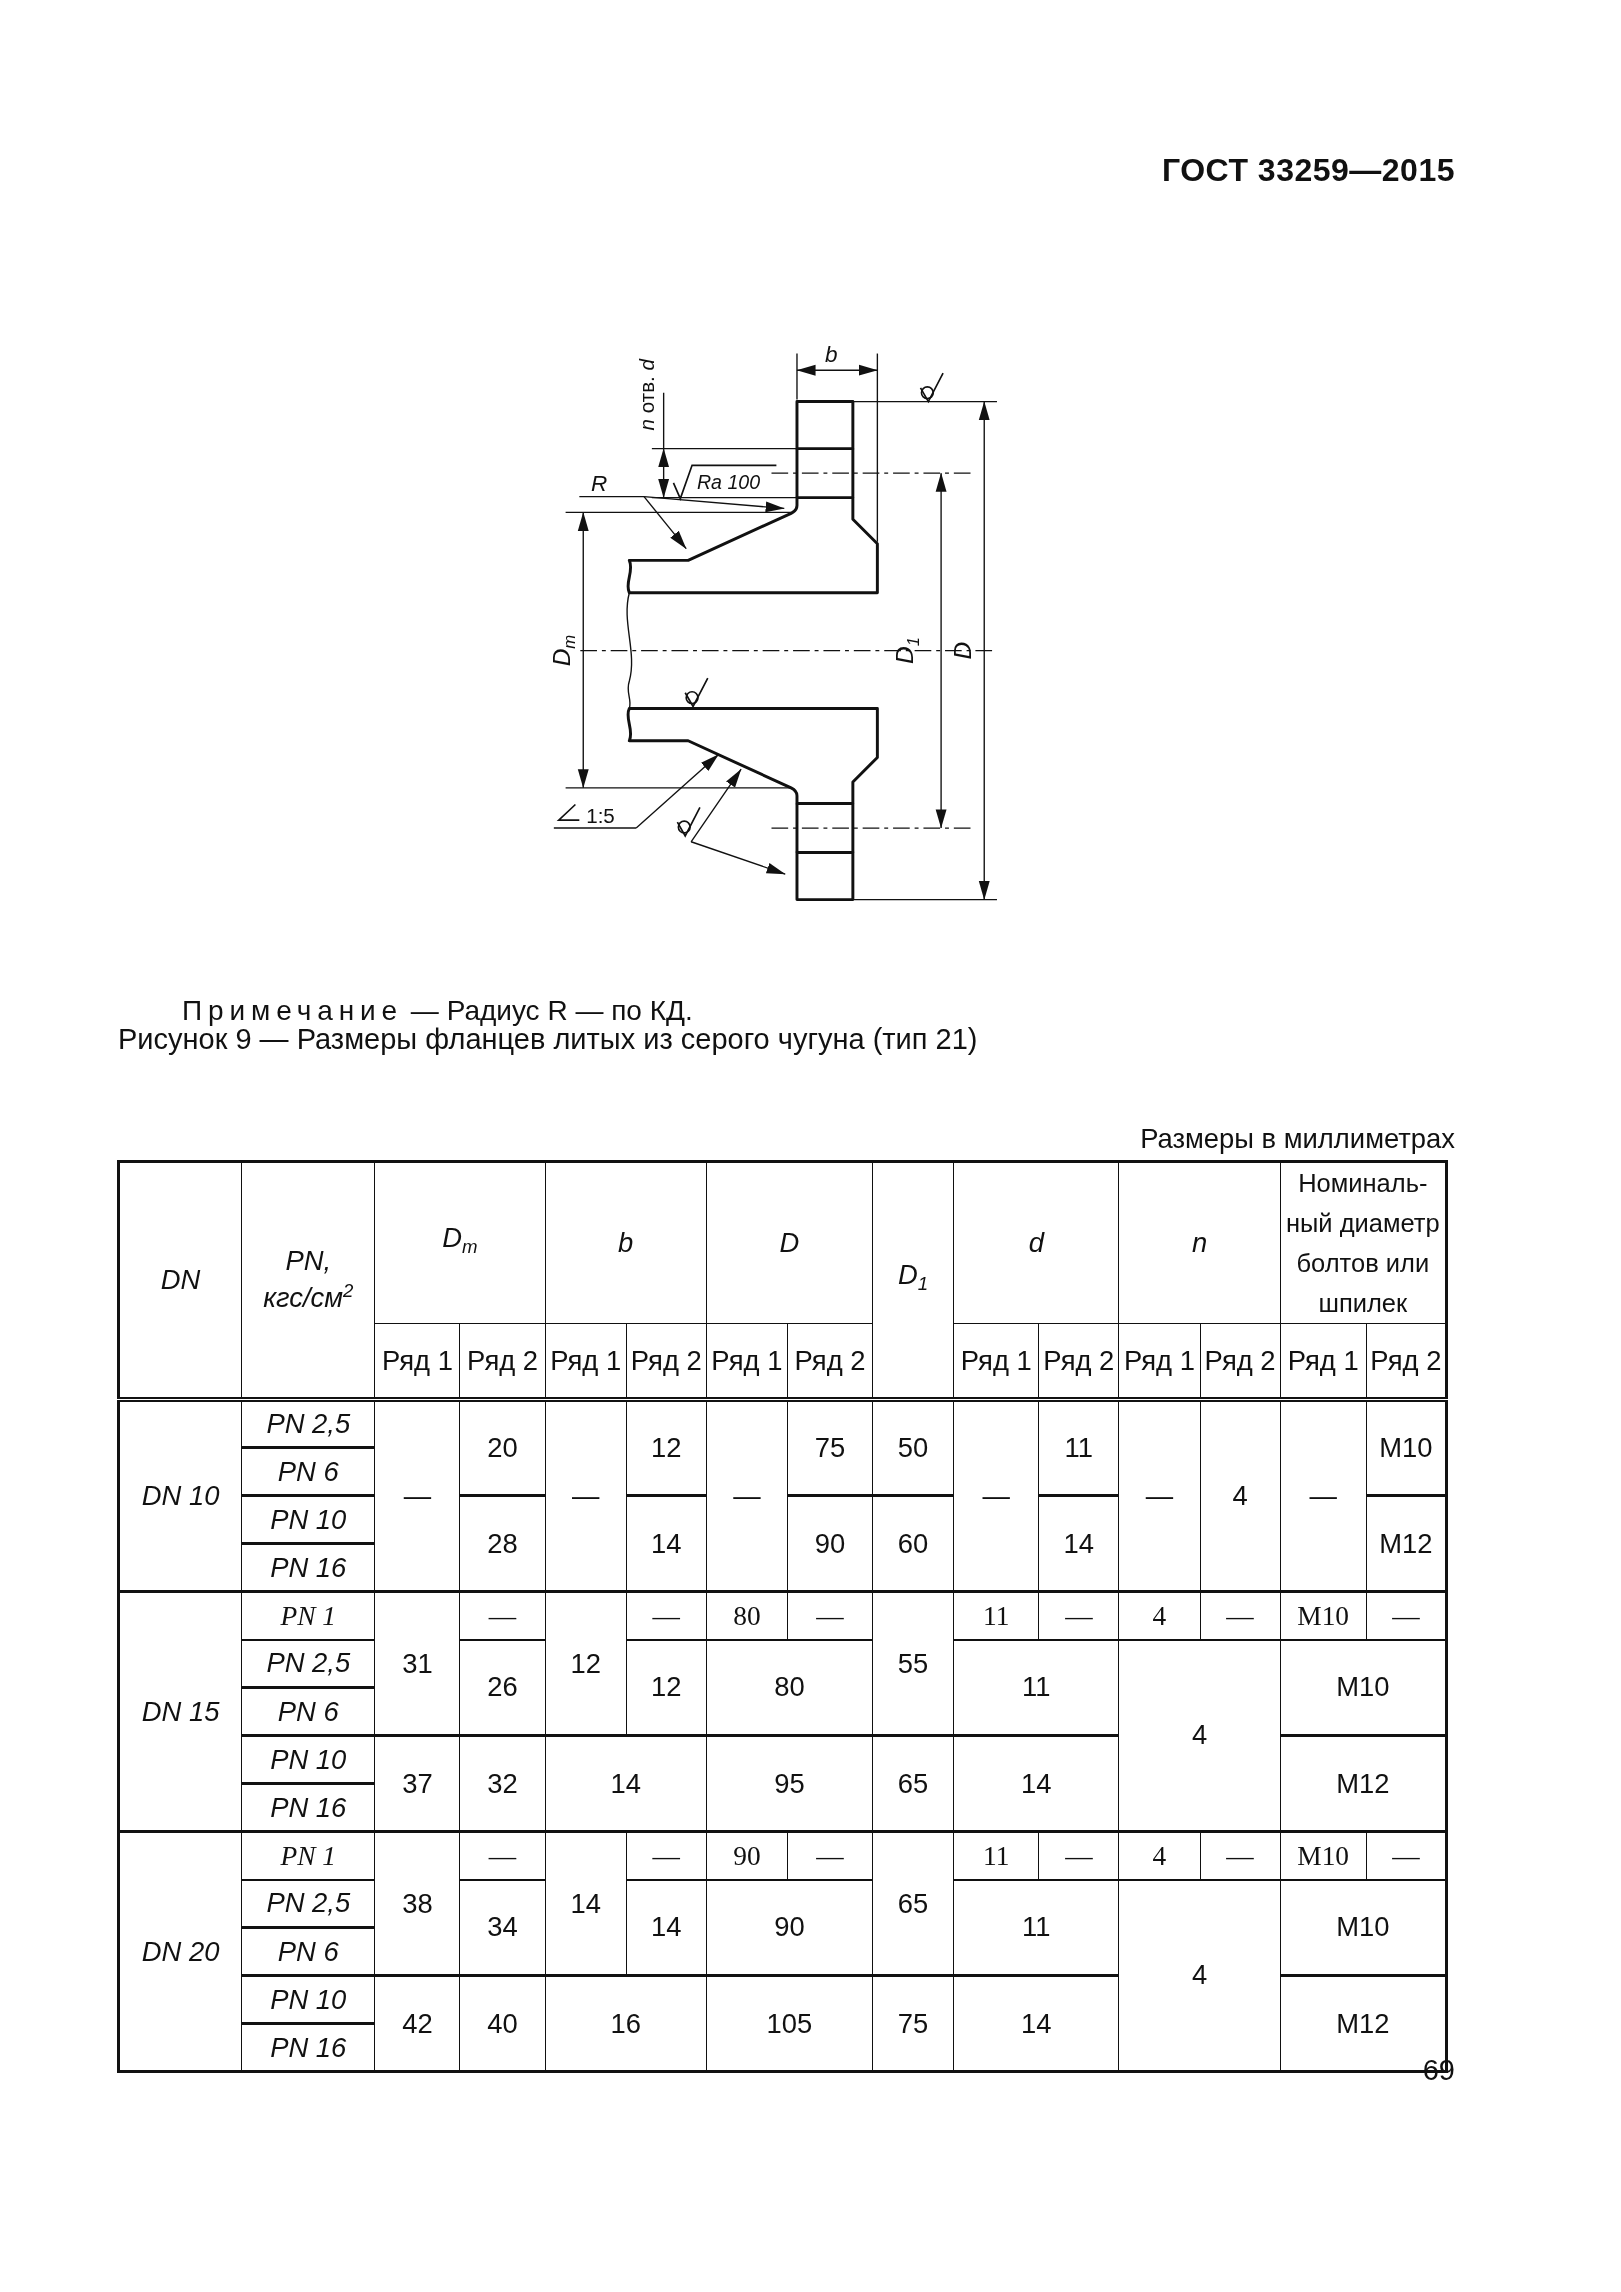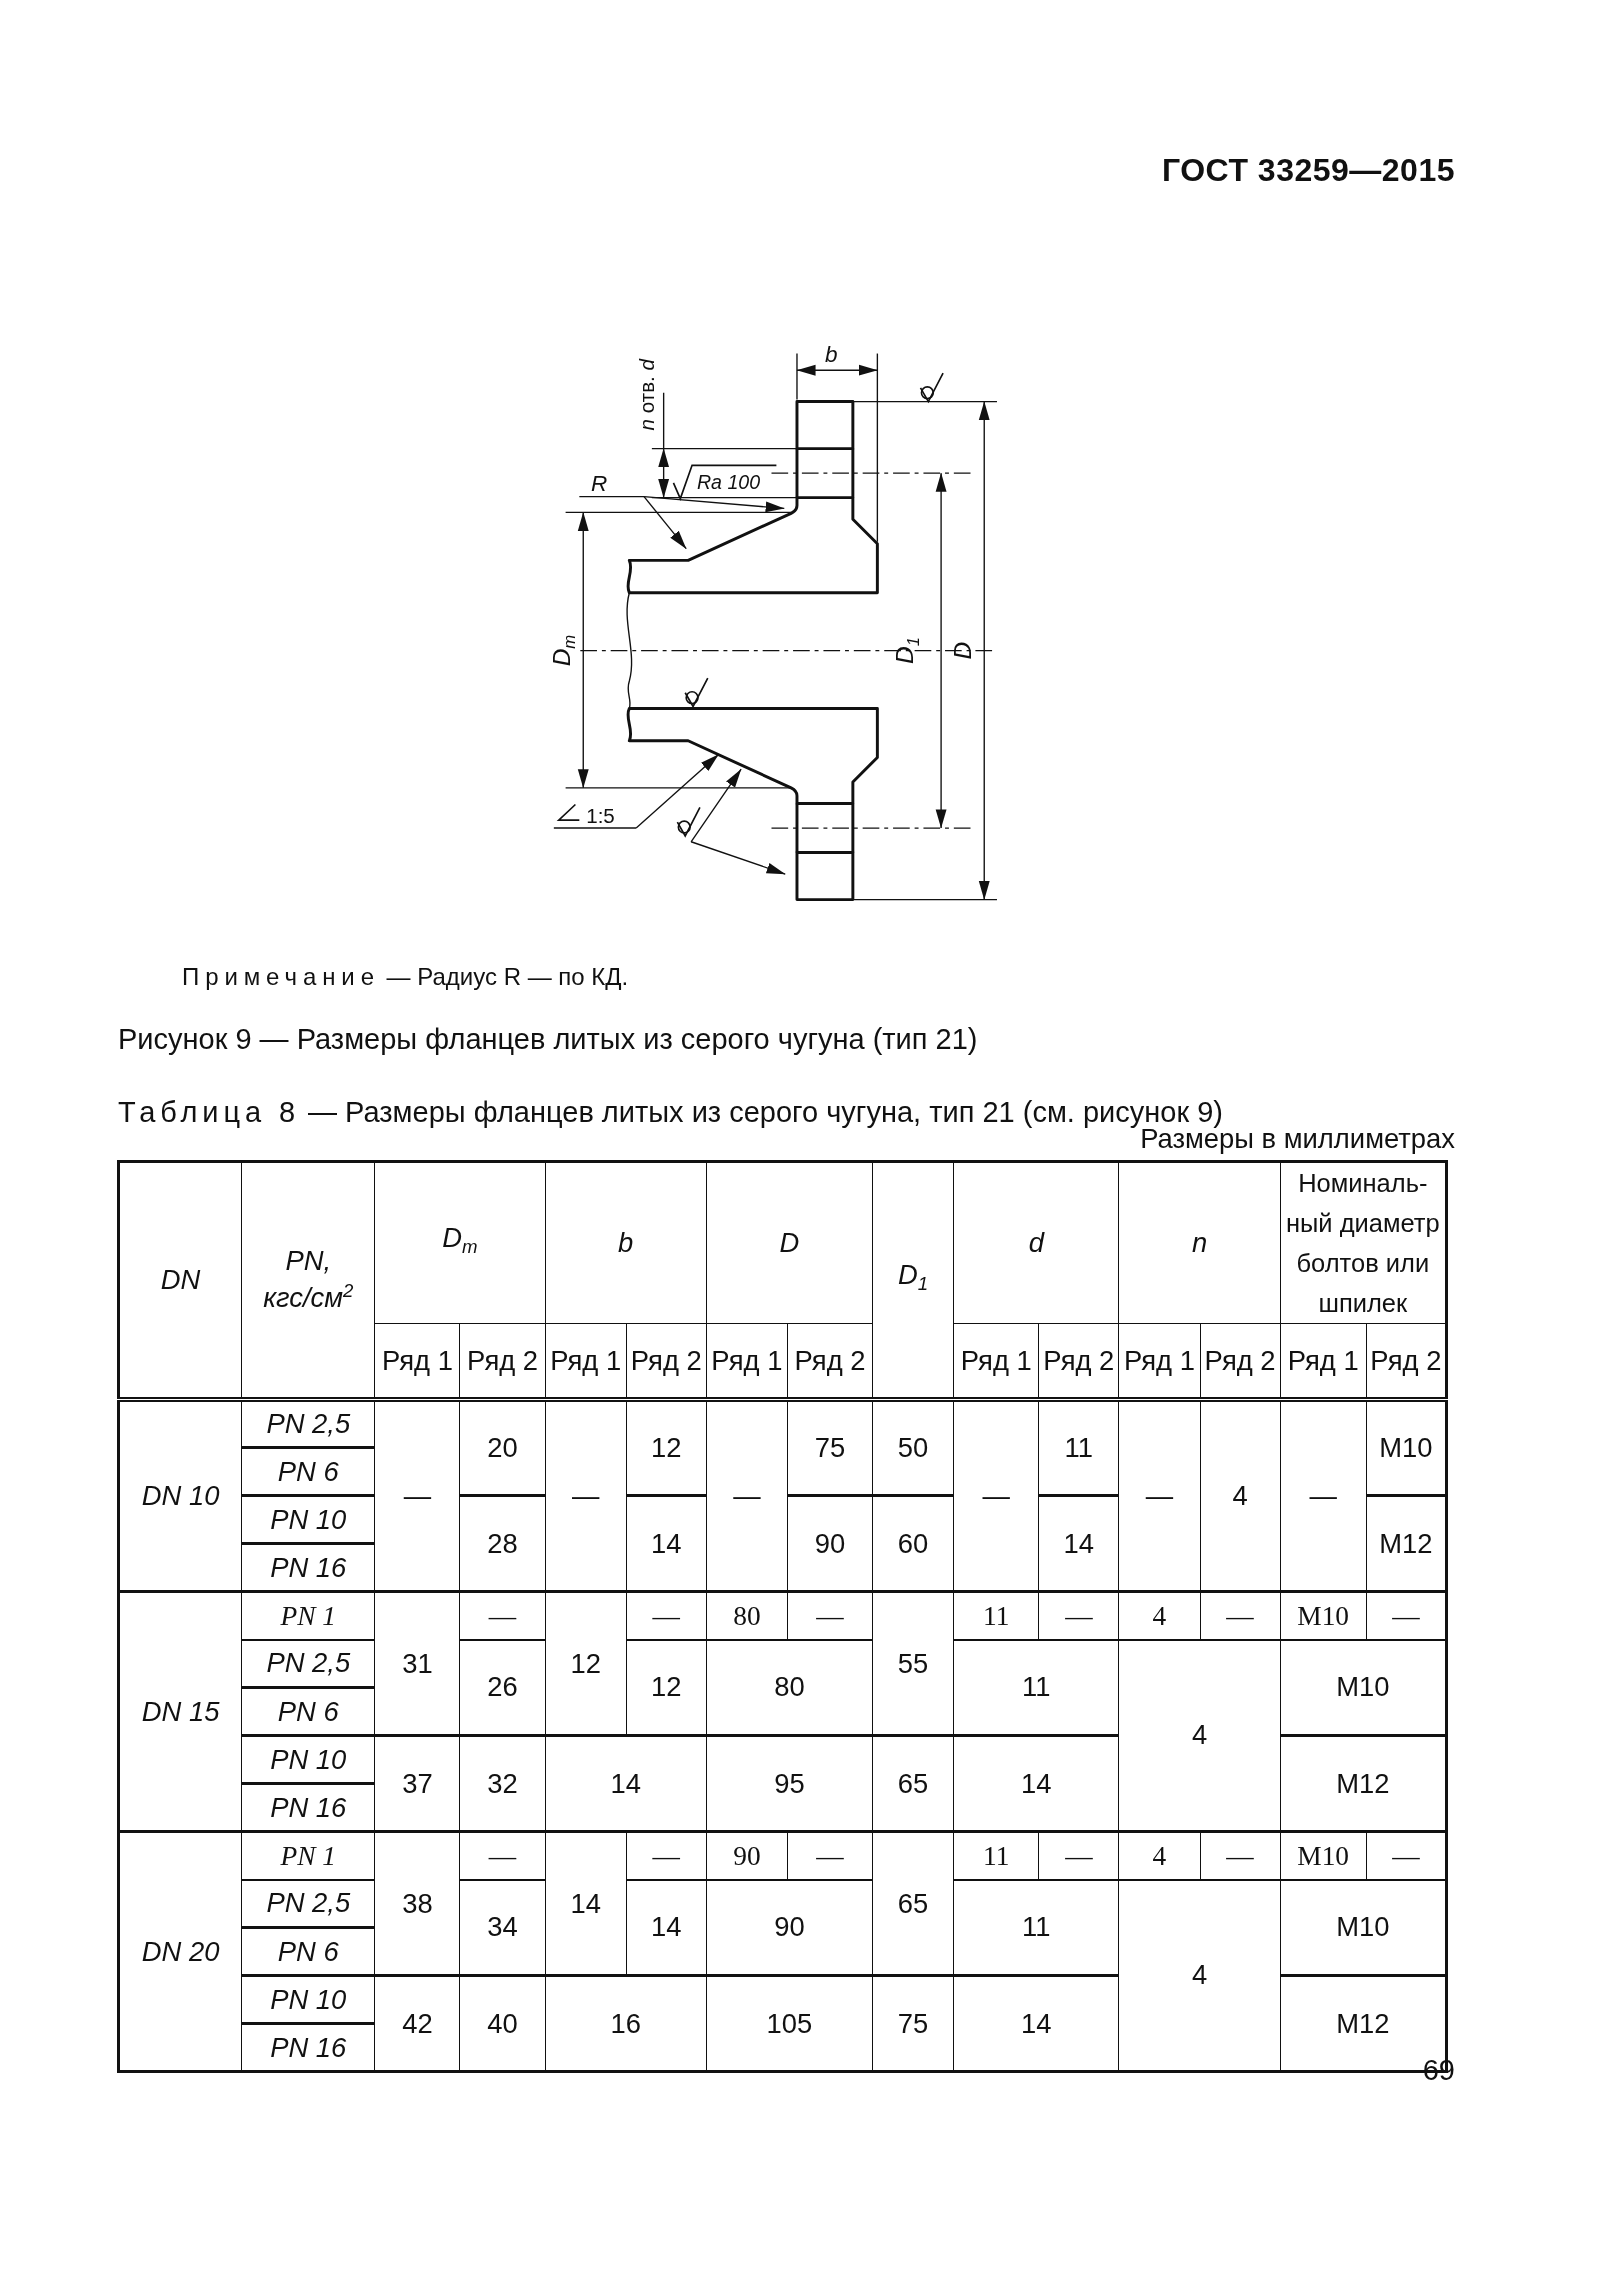--- a/index.html
+++ b/index.html
@@ -3,21 +3,21 @@
 <meta charset="utf-8">
 <style>
   html,body{margin:0;padding:0;background:#e8e8e8;}
   .page{
     position:relative; width:1621px; height:2293px; background:#ffffff;
     font-family:"Liberation Sans", sans-serif; color:#111; overflow:hidden;padding-left:7px;
   }
   .std-header{position:absolute; top:152px; right:173px; font-size:32px; font-weight:bold; letter-spacing:0.5px;}
   .para{position:absolute; left:118px; top:216px; width:1335px; font-size:31px; line-height:41px; text-indent:65px;}
   .fig-wrap{position:absolute; left:546px; top:326px; width:500px; height:608px;}
-  .note{position:absolute; left:182px; top:963px; font-size:24px;text-align:center;}
+  .note{position:absolute; left:182px; top:995px; font-size:28px;text-align:center;}
   .note-label{letter-spacing:5.9px;}
   .fig-caption{position:absolute; left:118px; top:1023px; width:1335px; text-align:left; font-size:29px;}
   .tbl-title{position:absolute; left:118px; top:1096px; font-size:29px;}
   .tbl-title .tl{letter-spacing:4.9px;}
   .units{position:absolute; top:1123px; right:173px; font-size:27.4px;}
   table.dims{
     position:absolute; left:117px; top:1160px; width:1331px;
     border-collapse:collapse; table-layout:fixed;
     font-size:27.4px; text-align:center;
     border:3.4px solid #111;
@@ -154,24 +154,20 @@
     </svg>
   </div>
 
   <div class="note">
     <span class="note-label">Примечание</span>
     <span>— Радиус R — по КД.</span>
   </div>
 
   <div class="fig-caption">Рисунок 9 — Размеры фланцев литых из серого чугуна (тип 21)</div>
 
-  <div class="tbl-title">
-    <span class="tl">Таблица 8</span>
-    <span>— Размеры фланцев литых из серого чугуна, тип 21 (см. рисунок 9)</span>
-  </div>
 
   <div class="units">Размеры в миллиметрах</div>
 
   <table class="dims">
     <colgroup>
         <col style="width: 123px;">
         <col style="width: 133px;">
         <col style="width: 85px;">
         <col style="width: 85px;">
         <col style="width: 81px;">

